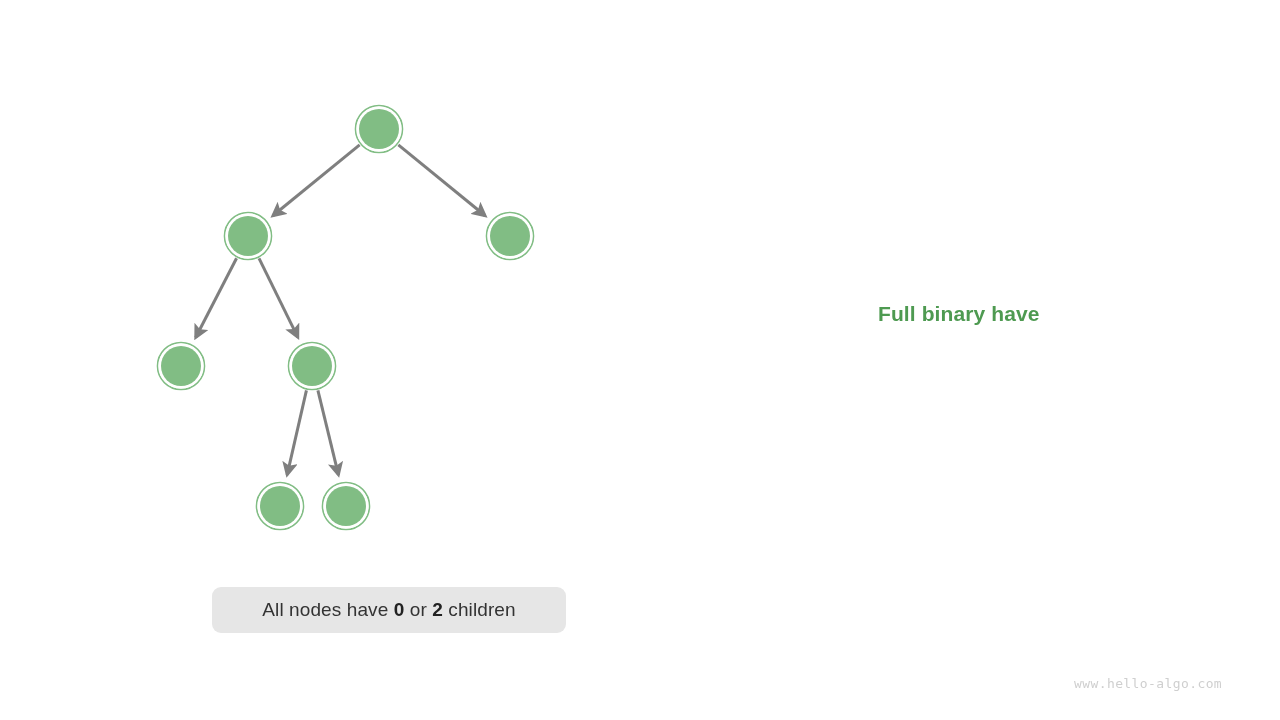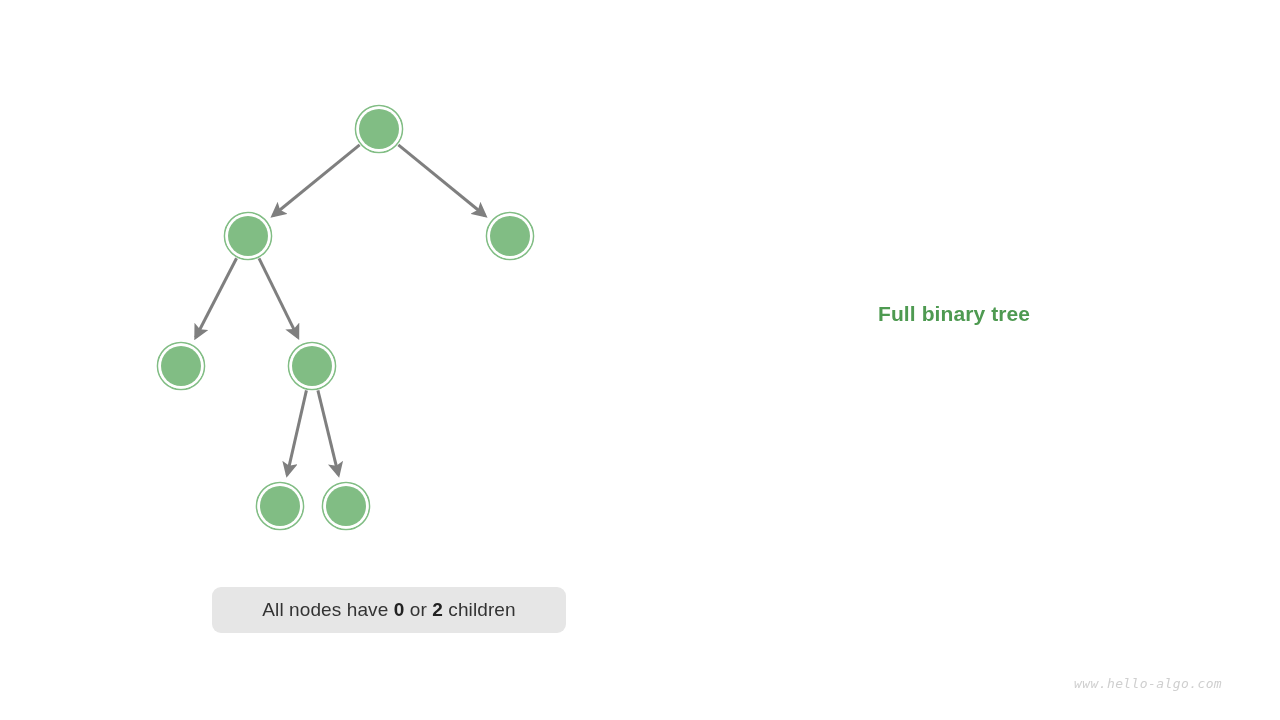--- a/index.html
+++ b/index.html
@@ -61,21 +61,20 @@
   }
   .watermark {
     position: absolute;
     left: 1074px;
     top: 676px;
     font-family: "DejaVu Sans Mono", monospace;
     font-size: 13px;
     color: #cfcfcf;
     letter-spacing: 0.4px;
     white-space: nowrap;
-    font-style: italic;
   }
 </style>
 </head>
 <body>
 
 <div id="stage">
 
   <svg id="tree-svg" viewBox="0 0 1280 720">
     <defs>
       <marker id="arrowhead" markerWidth="5.2" markerHeight="5.2" refX="4.2" refY="2.6" orient="auto" markerUnits="strokeWidth">
@@ -123,21 +122,21 @@
           <circle cx="280" cy="506" r="20" fill="#81bd84"></circle>
         </g>
         <g>
           <circle cx="346" cy="506" r="23.5" fill="none" stroke="#81bd84" stroke-width="1.6"></circle>
           <circle cx="346" cy="506" r="21.4" fill="none" stroke="#ffffff" stroke-width="2.2"></circle>
           <circle cx="346" cy="506" r="20" fill="#81bd84"></circle>
         </g>
       </g>
   </svg>
 
-  <div class="diagram-title">Full binary tree</div>
+  <div class="diagram-title">Full binary have</div>
 
   <div class="caption-box">
     <span class="caption-text">
       <span>All nodes have </span><b>0</b><span> or </span><b>2</b><span> children</span>
     </span>
   </div>
 
   <div class="watermark">www.hello-algo.com</div>
 
 </div>

